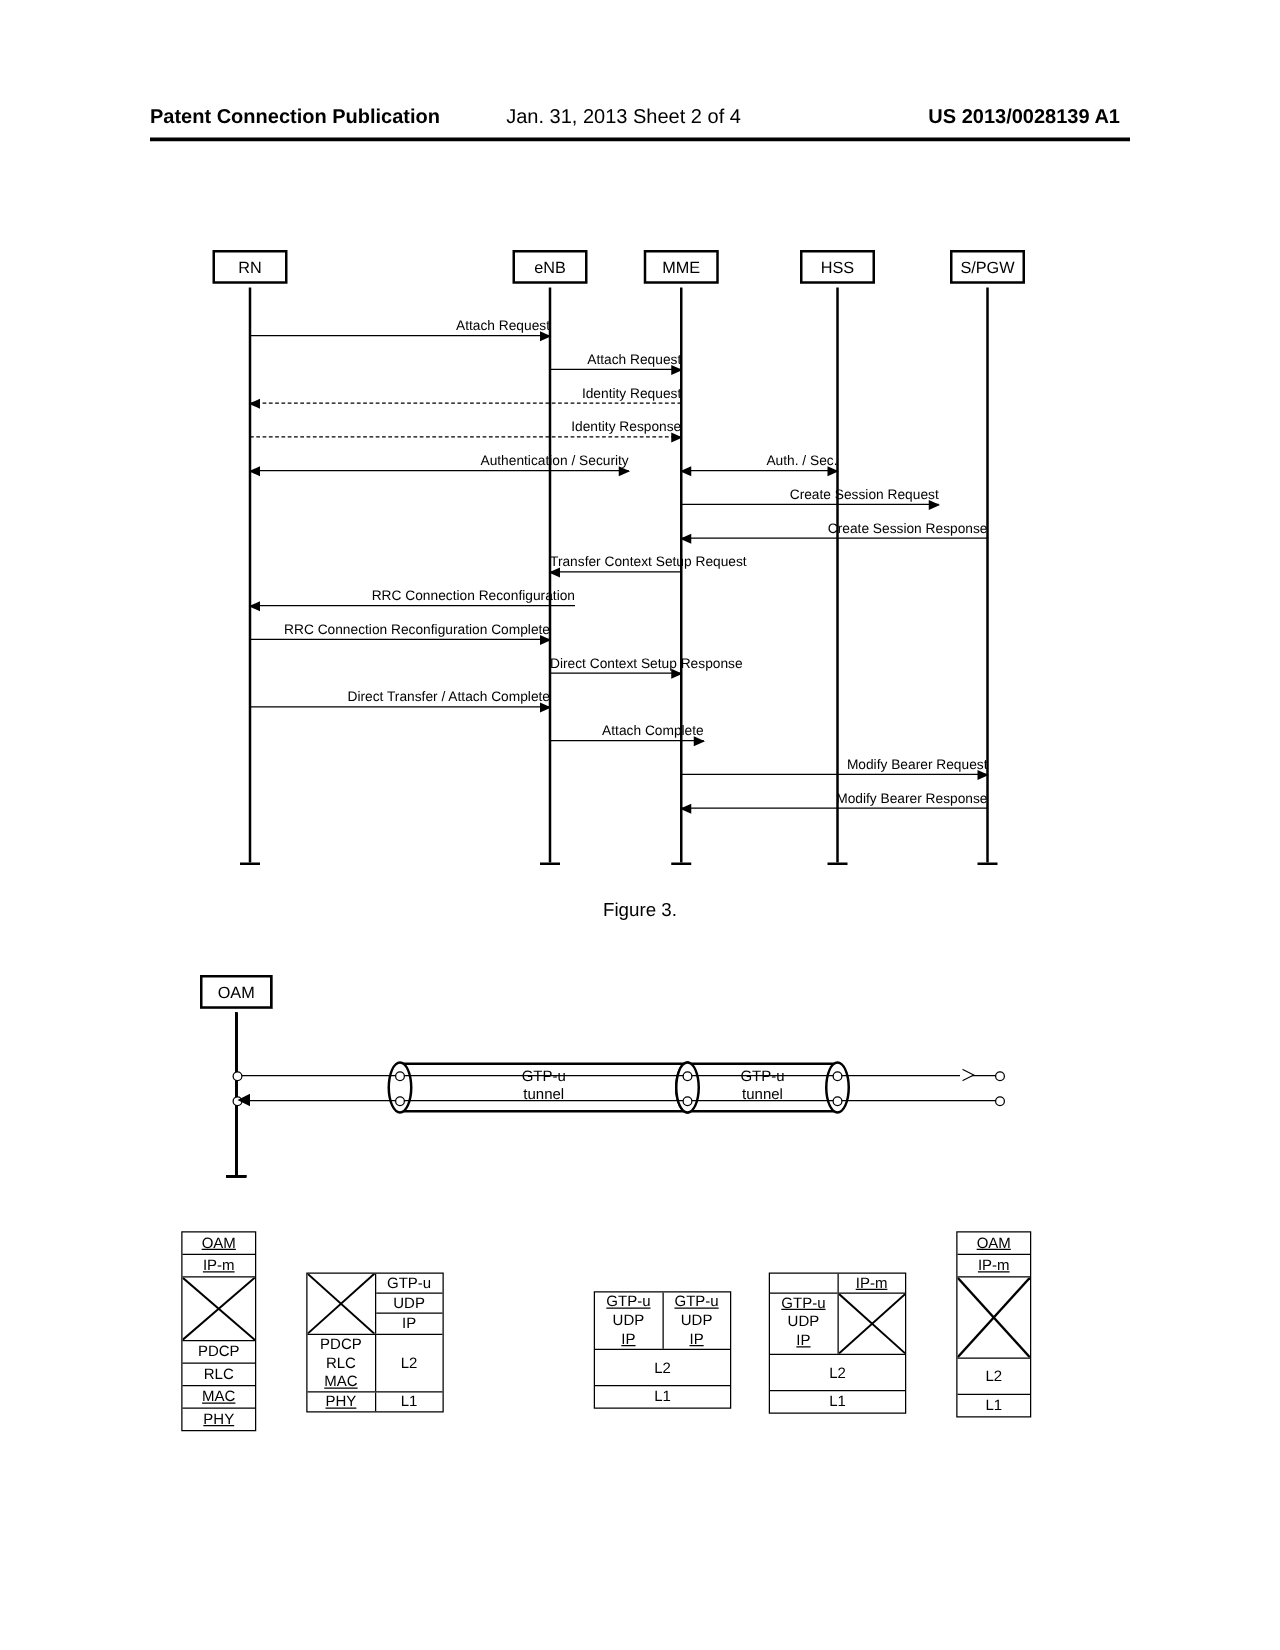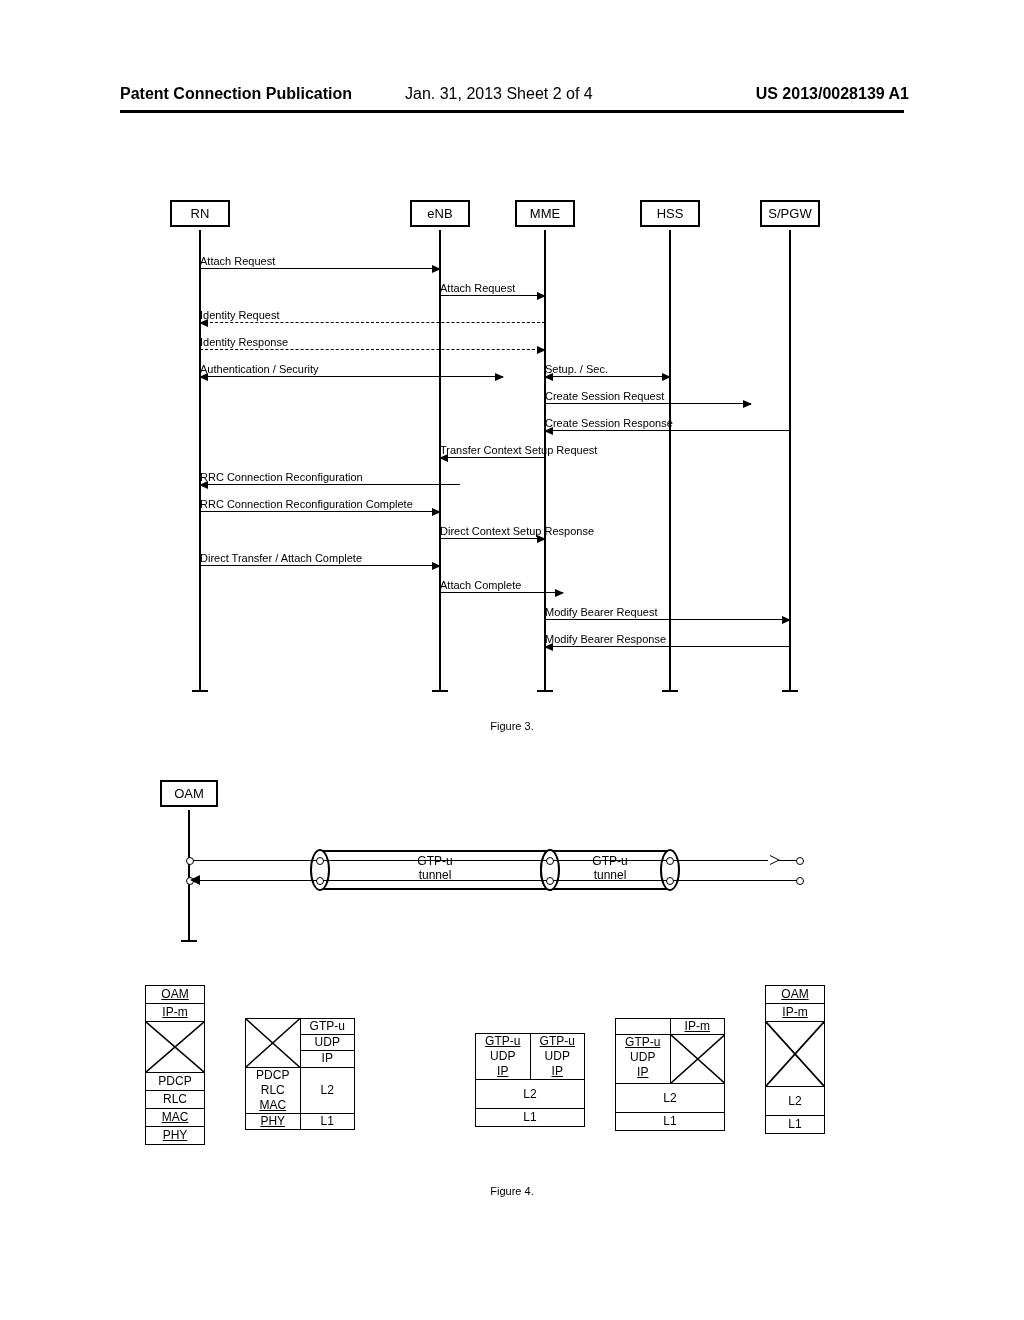--- a/index.html
+++ b/index.html
@@ -24,21 +24,21 @@
     height: 3px;
     background: #000;
   }
   .header-text {
     position: absolute;
     top: 85px;
     font-size: 16px;
   }
   .hdr-left { left: 120px; font-weight: bold; }
   .hdr-mid  { left: 405px; }
-  .hdr-right{ right: 115px; font-weight: bold; }
+  .hdr-right{ right: 128px; font-weight: bold; }
 
   
   .seq {
     position: absolute;
     left: 170px;
     top: 200px;
     width: 685px;
     height: 500px;
   }
   .lifeline {
@@ -81,38 +81,38 @@
   }
   .msg.dashed .bar {
     background: none;
     border-bottom: 1px dashed #000;
   }
   .msg .lbl {
     position: absolute;
     width: 100%;
     bottom: 2px;
     font-size: 11px;
-    text-align: left;
+    text-align: right;
     white-space: nowrap;
   }
   .msg .arrR, .msg .arrL {
     position: absolute;
     bottom: -4px;
     width: 0; height: 0;
     border-top: 4px solid transparent;
     border-bottom: 4px solid transparent;
   }
   .msg .arrR { right: -1px; border-left: 9px solid #000; }
   .msg .arrL { left: -1px; border-right: 9px solid #000; }
 
   .fig-caption {
     position: absolute;
     width: 100%;
     text-align: center;
-    font-size: 11px;
+    font-size: 15px;
   }
 
   
   .tun {
     position: absolute;
     left: 160px;
     top: 780px;
     width: 710px;
     height: 170px;
   }
@@ -288,21 +288,21 @@
           <div class="arrR"></div>
         </div>
         <div class="msg" style="left: 30px; width: 303px; top: 163px;">
           <div class="bar"></div>
           <div class="lbl">Authentication / Security</div>
           <div class="arrR"></div>
           <div class="arrL"></div>
         </div>
         <div class="msg" style="left: 375px; width: 125px; top: 163px;">
           <div class="bar"></div>
-          <div class="lbl">Setup. / Sec.</div>
+          <div class="lbl">Auth. / Sec.</div>
           <div class="arrR"></div>
           <div class="arrL"></div>
         </div>
         <div class="msg" style="left: 375px; width: 206px; top: 190px;">
           <div class="bar"></div>
           <div class="lbl">Create Session Request</div>
           <div class="arrR"></div>
         </div>
         <div class="msg" style="left: 375px; width: 245px; top: 217px;">
           <div class="bar"></div>
@@ -506,14 +506,13 @@
             <line x1="0" y1="0" x2="10" y2="10" stroke="#000" stroke-width="0.3"></line>
             <line x1="10" y1="0" x2="0" y2="10" stroke="#000" stroke-width="0.3"></line>
           </svg>
         </div>
       <div class="row" style="height:26px;line-height:26px">L2</div>
       <div class="row">L1</div>
     </div>
 
   </div>
 
-  <div class="fig-caption" style="top:1185px">Figure 4.</div>
 </div>
 
 </body></html>

